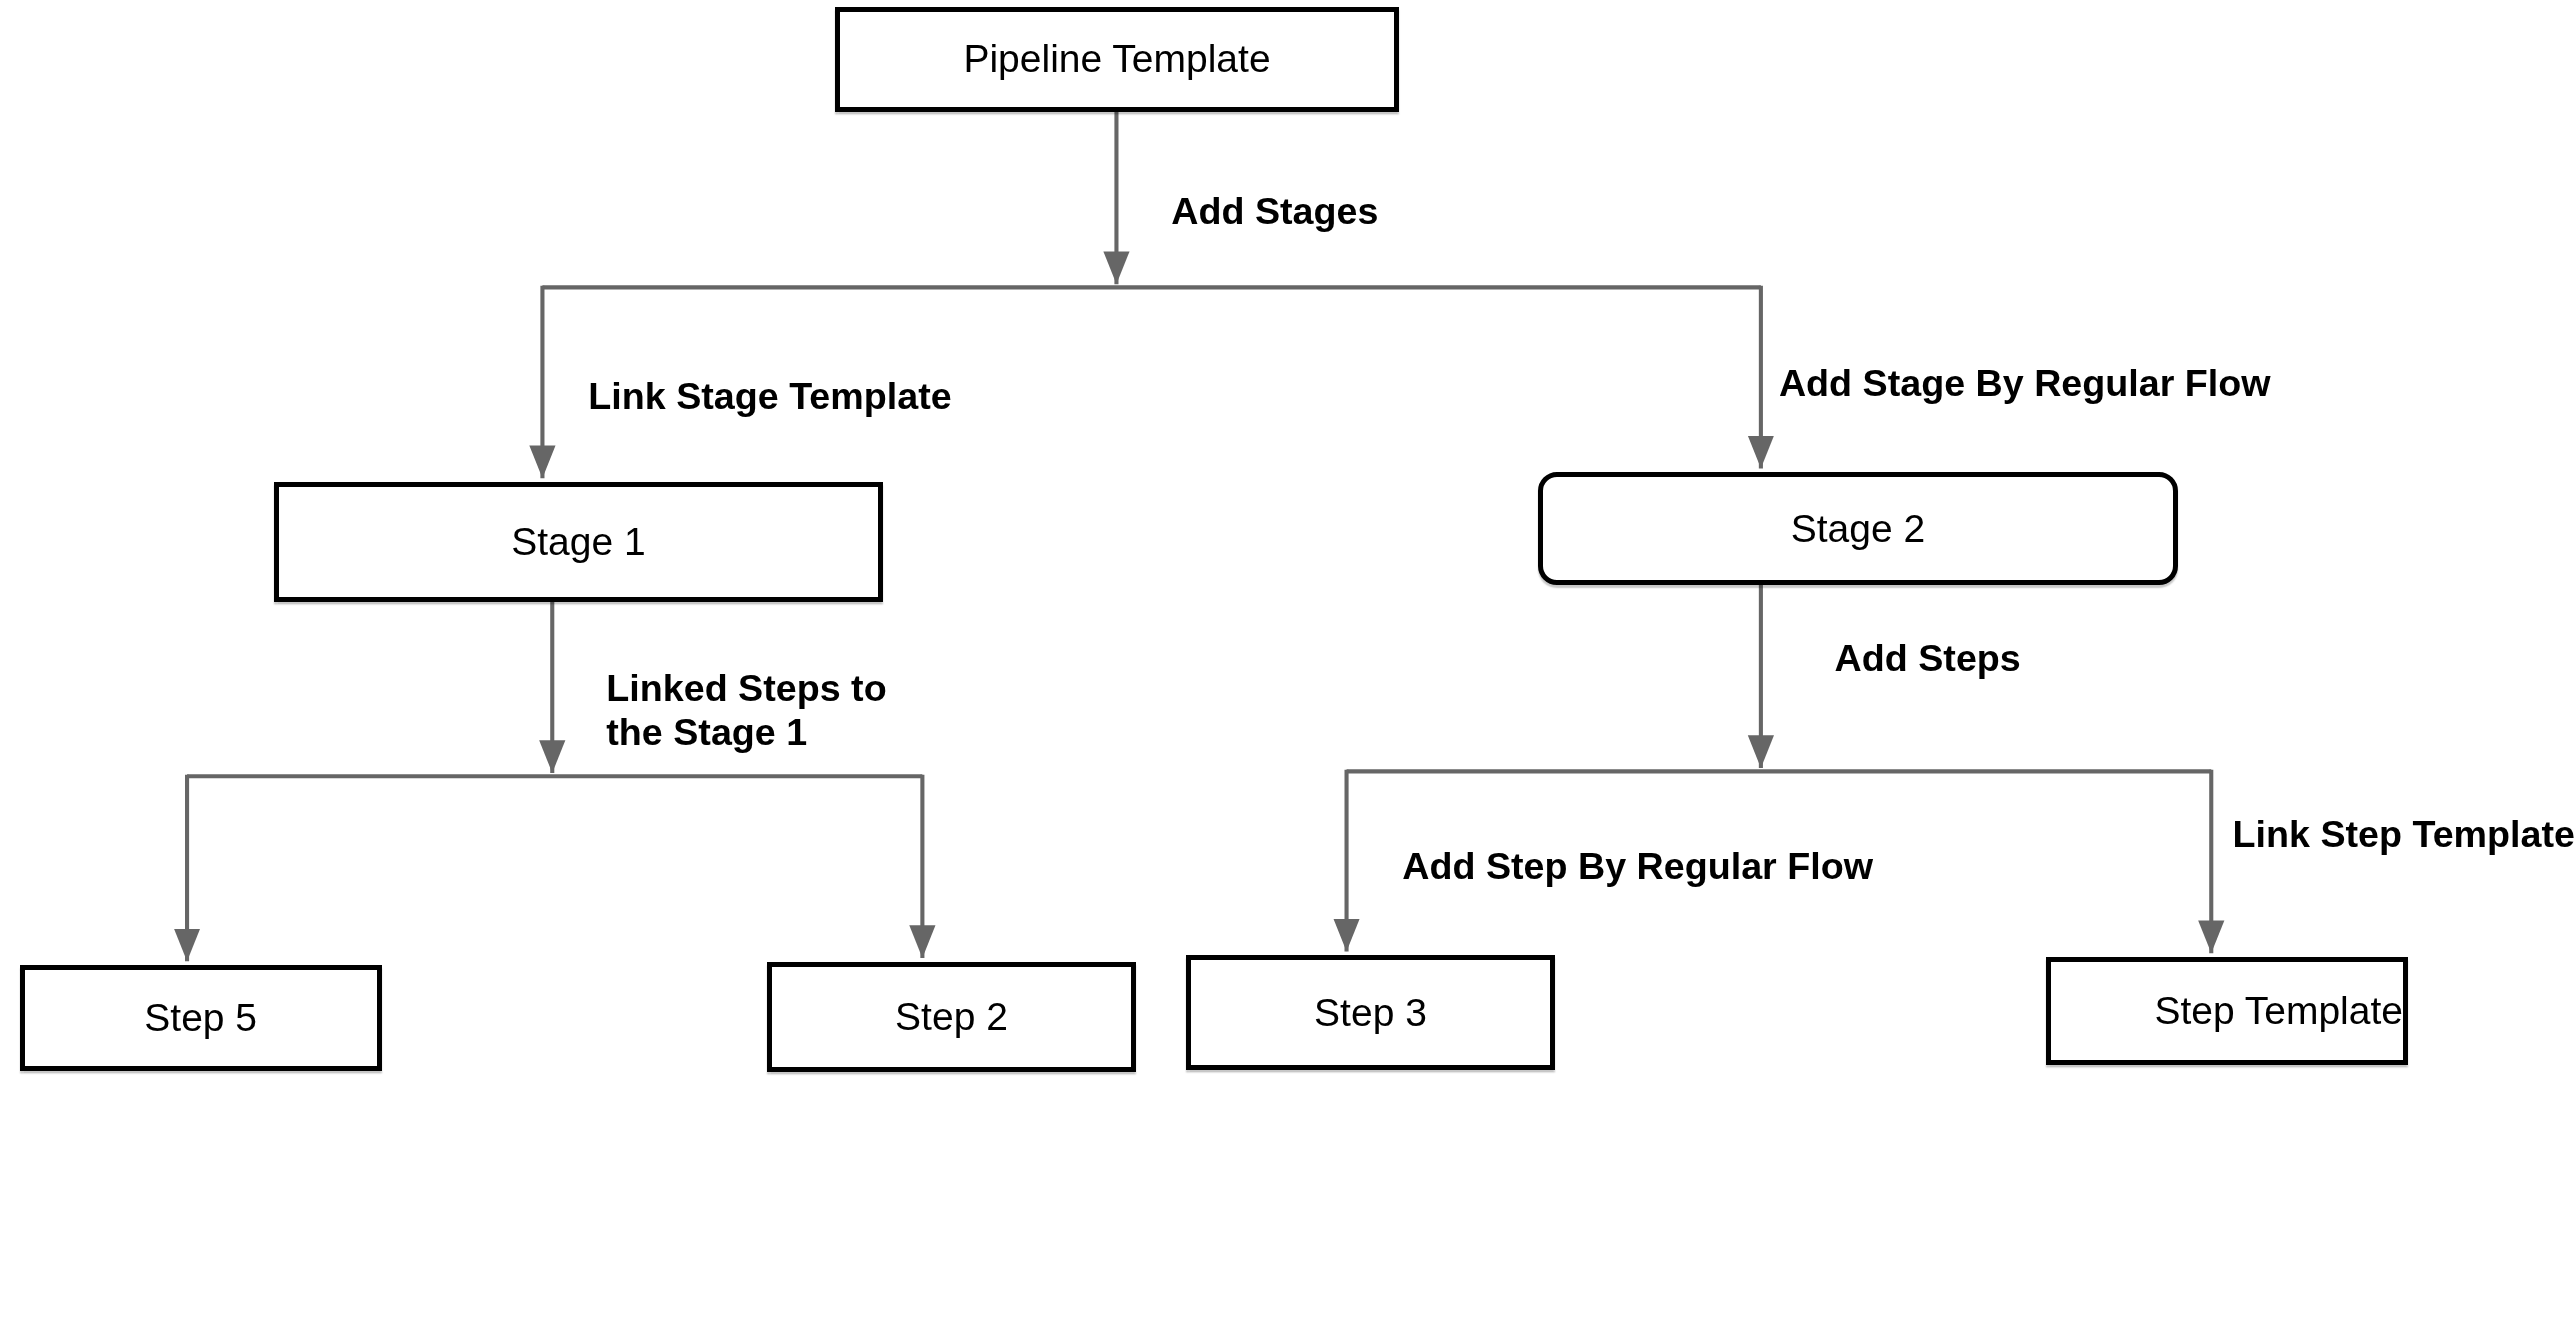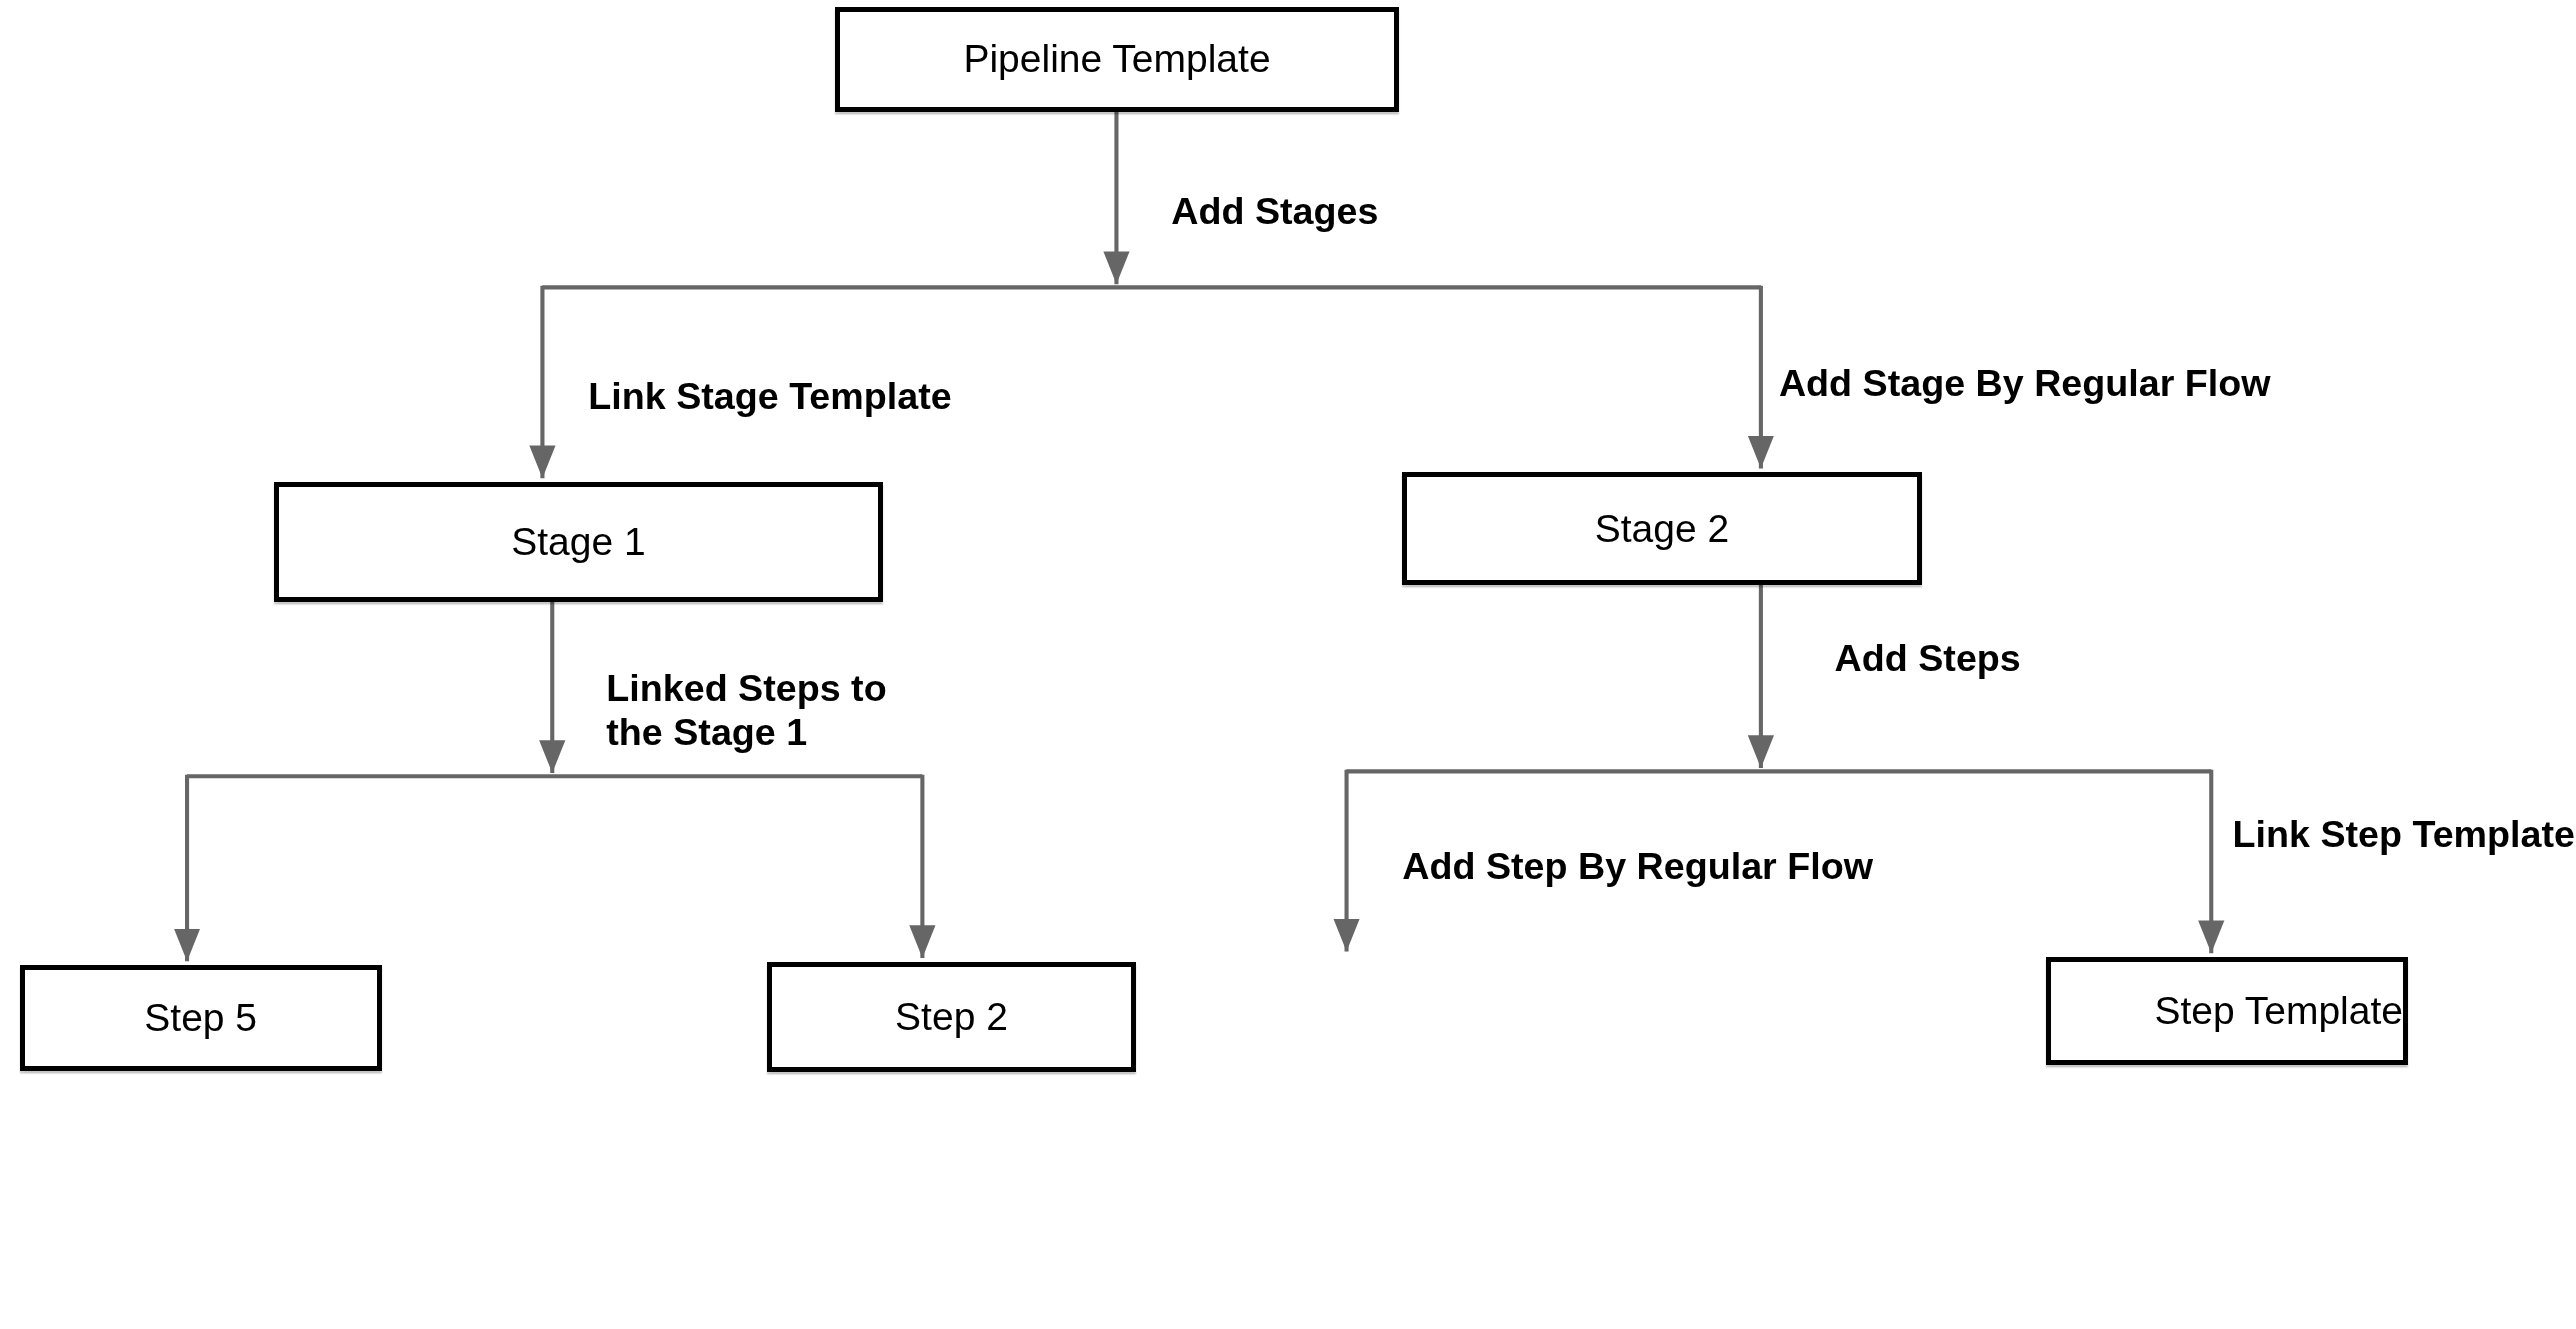--- a/index.html
+++ b/index.html
@@ -92,31 +92,34 @@
   </svg>
 
   <div class="node" style="left:835px; top:6.6px; width:564px; height:105px;">
     <span class="node-label">Pipeline Template</span>
   </div>
 
   <div class="node" style="left:274px; top:482px; width:609px; height:120px;">
     <span class="node-label">Stage 1</span>
   </div>
 
-  <div class="node" style="left:1402px; top:472px; width:520px; height:113px;">
+  <div class="node" style="left:1538px; top:472px; width:640px; height:113px;border-radius:19px;">
     <span class="node-label">Stage 2</span>
   </div>
 
   <div class="node" style="left:19.7px; top:965px; width:362px; height:106px;">
     <span class="node-label">Step 5</span>
   </div>
 
   <div class="node" style="left:747px; top:962px; width:369px; height:110px;margin-left:20px;">
     <span class="node-label">Step 2</span>
   </div>
 
+  <div class="node" style="left:1186px; top:955px; width:369px; height:115px;">
+    <span class="node-label">Step 3</span>
+  </div>
 
   <div class="node" style="left:2046px; top:957px; width:362px; height:108px;justify-content:flex-end;">
     <span class="node-label">Step Template</span>
   </div>
 
 </div>
 
 
 </body></html>

